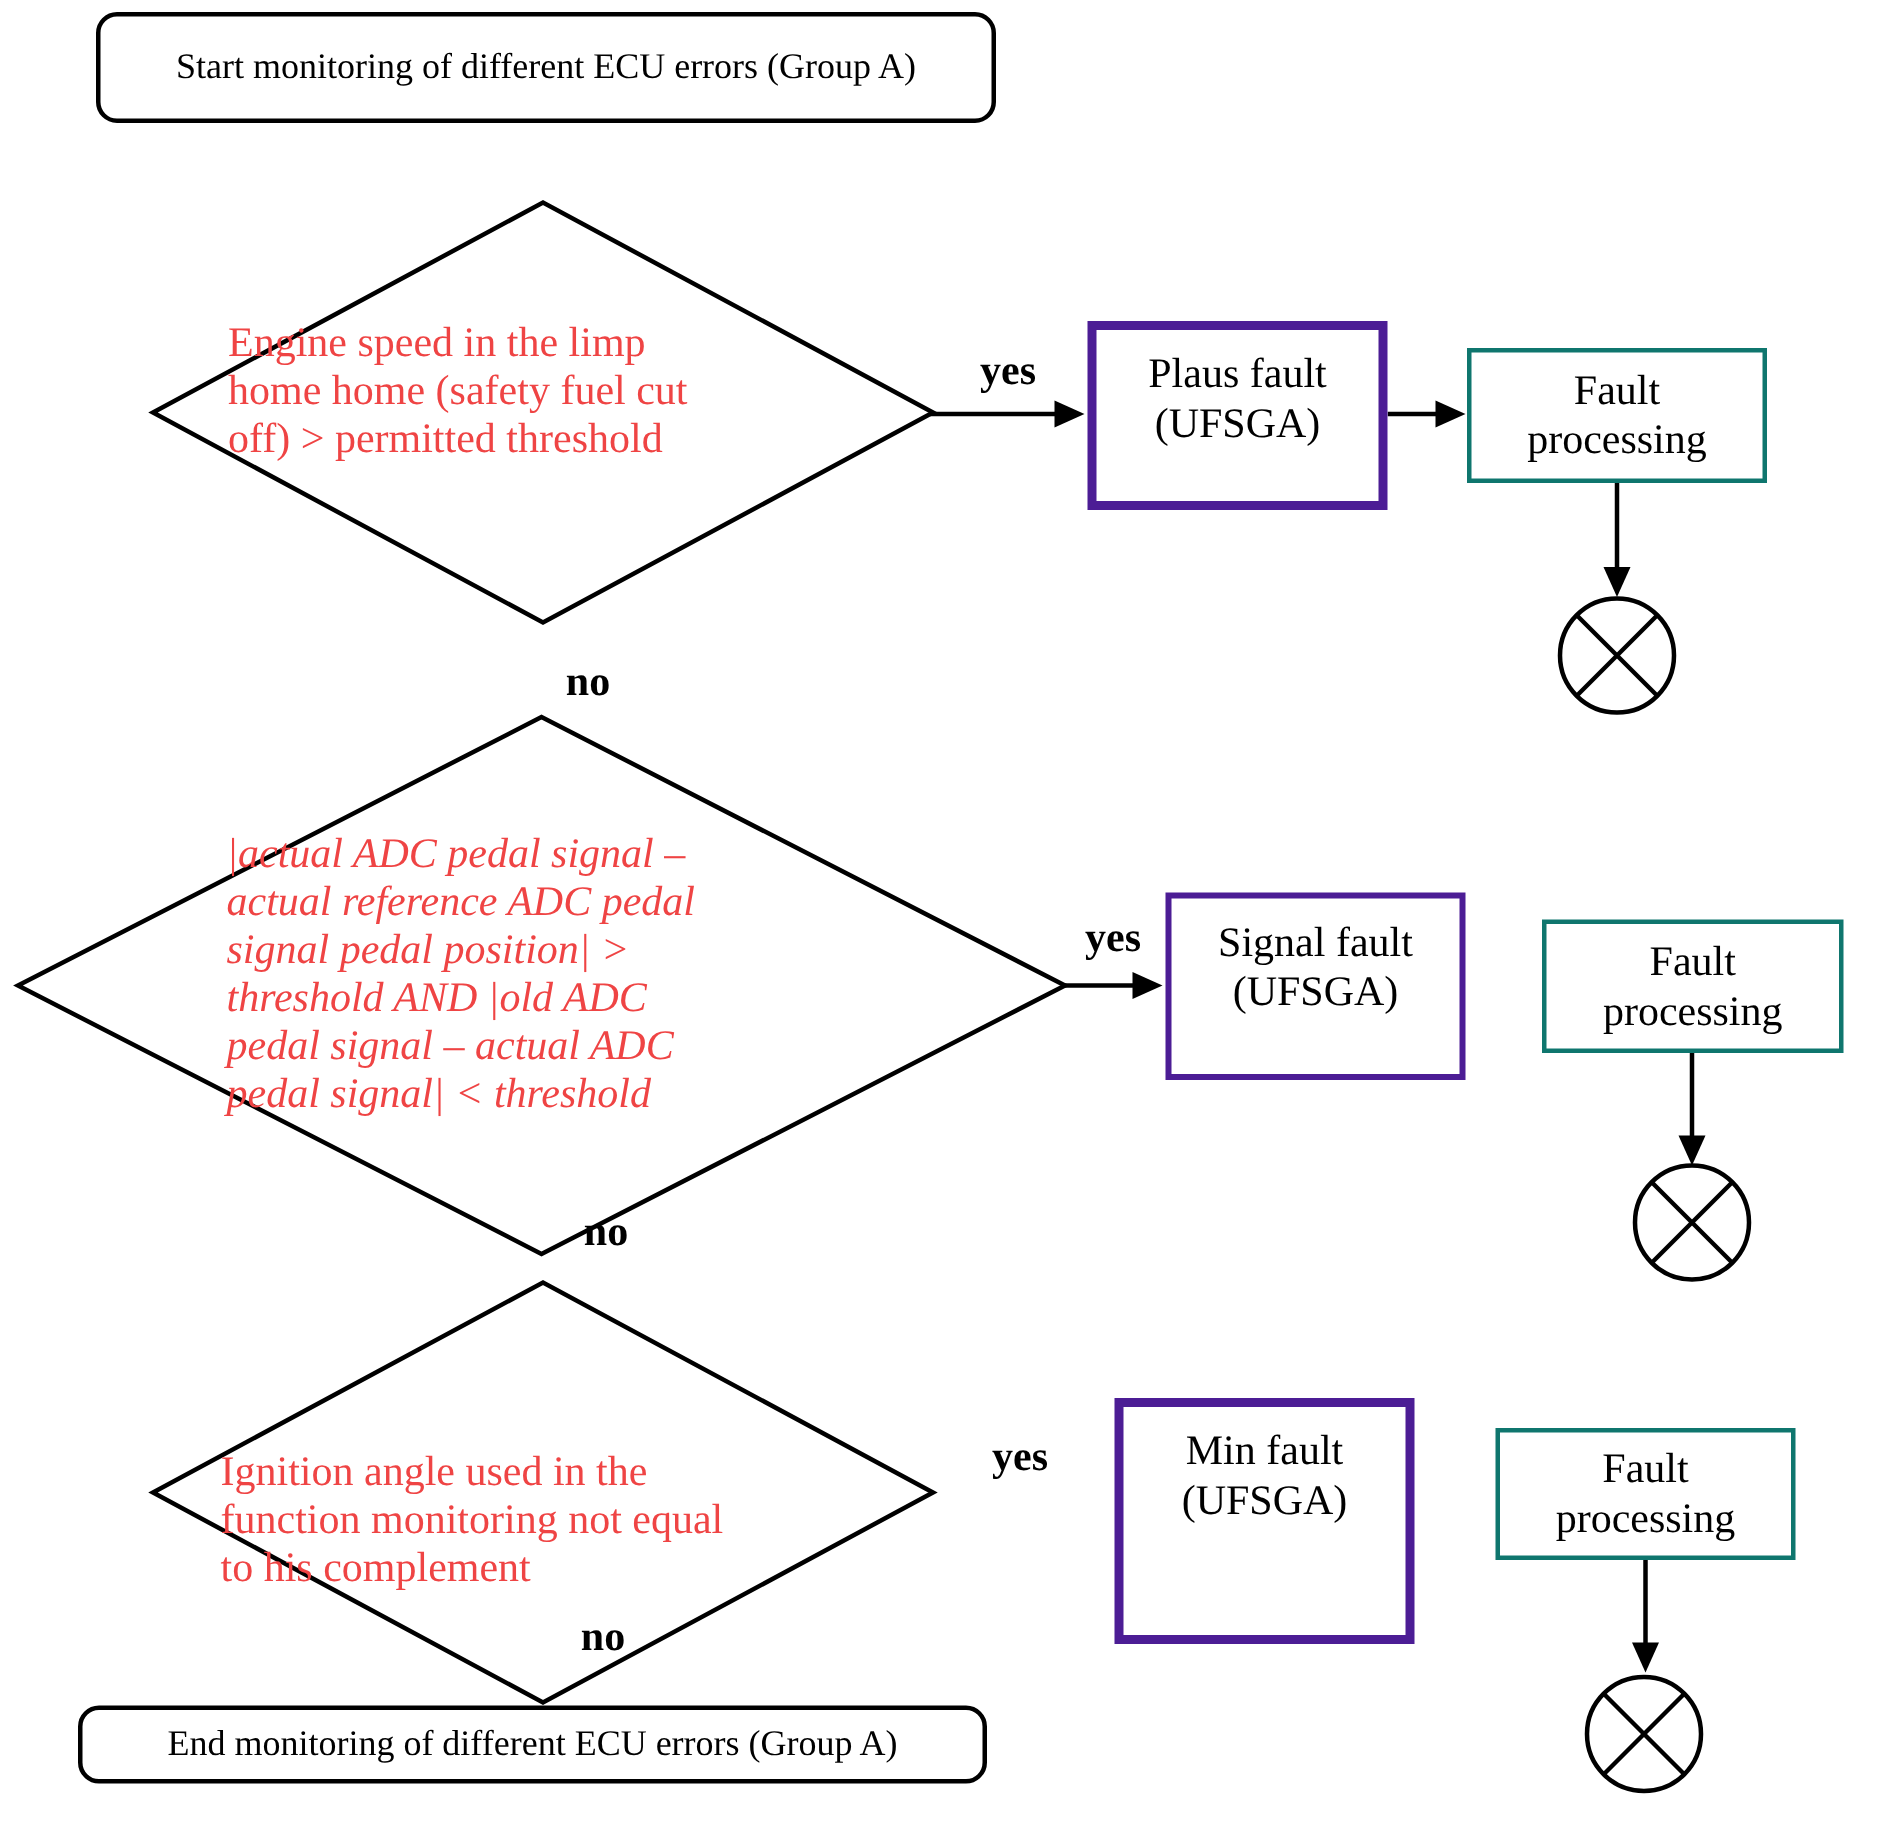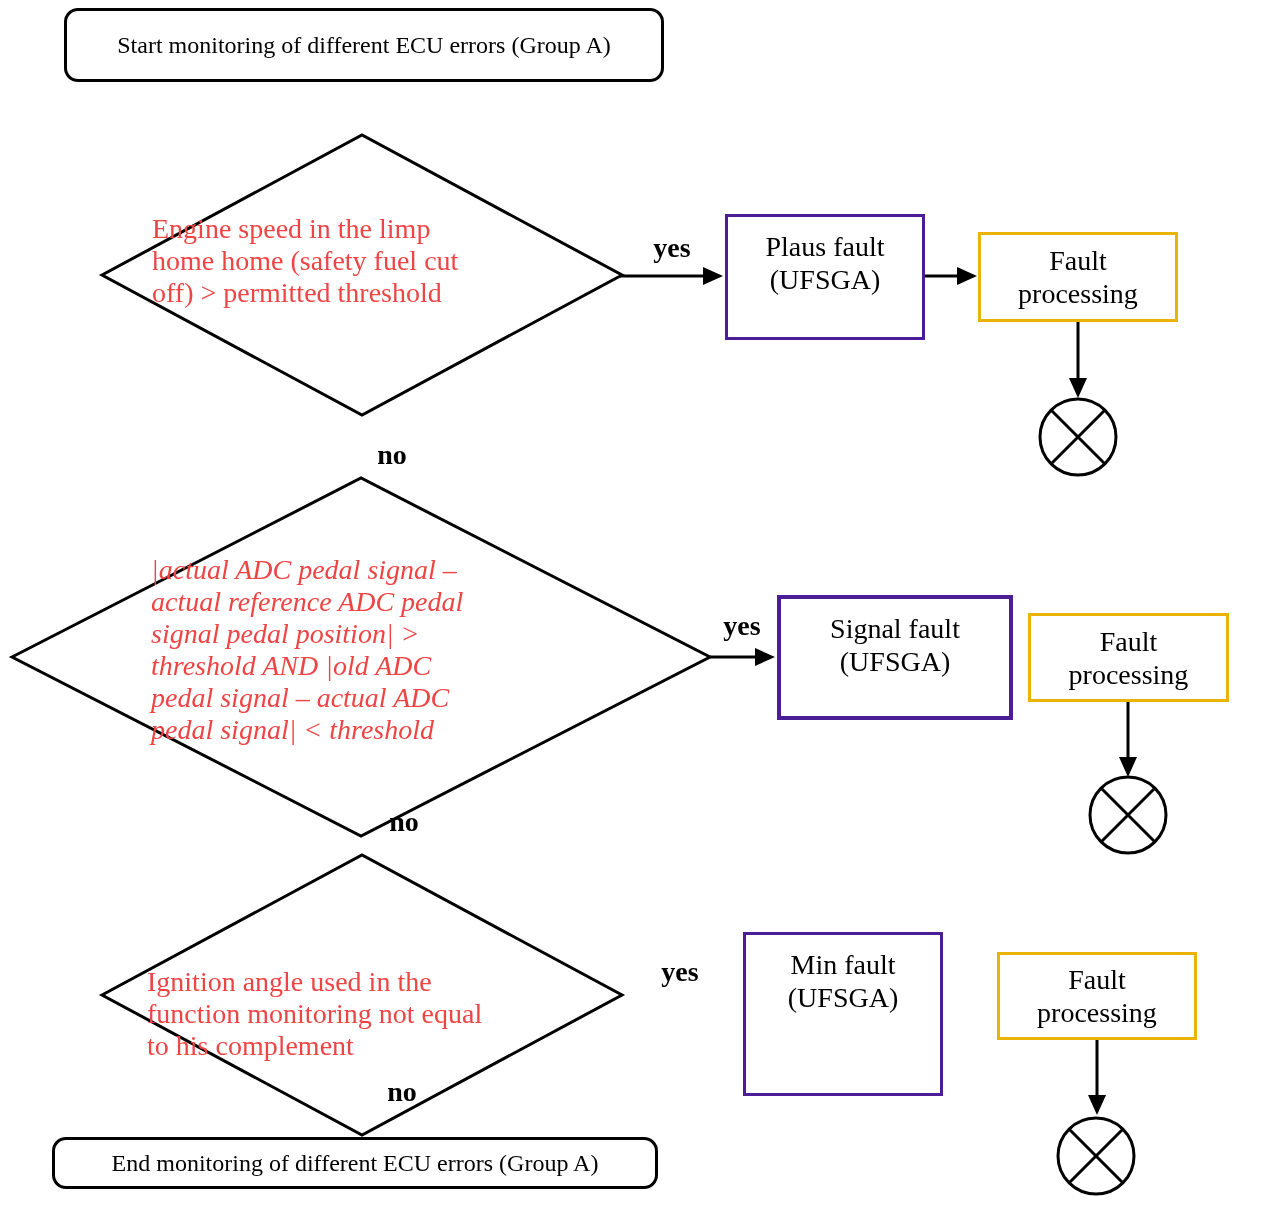--- a/index.html
+++ b/index.html
@@ -46,30 +46,30 @@
     display: flex;
     align-items: center;
     justify-content: center;
     font-size: 24px;
     text-align: center;
     background: #ffffff;
   }
   .procbox {
     position: absolute;
     box-sizing: border-box;
-    border: 3px solid #eab308;
+    border: 3px solid #0f766e;
     background: #ffffff;
     display: flex;
     align-items: center;
     justify-content: center;
   }
   .faultbox {
     position: absolute;
     box-sizing: border-box;
-    border: 3px solid #4c1d95;
+    border: 6px solid #4c1d95;
     background: #ffffff;
     display: flex;
     align-items: flex-start;
     justify-content: center;
     padding-top: 13px;
   }
   .faultbox.thick { border-width: 4px; }
   .boxtxt {
     font-size: 28px;
     line-height: 33px;
@@ -162,21 +162,21 @@
   <div class="label" style="left:404px; top:822px;">no</div>
 
   <div class="label" style="left:680px; top:972px;">yes</div>
   <div class="label" style="left:402px; top:1092px;">no</div>
 
   <div class="faultbox" style="left:725px; top:214px; width:200px; height:126px;">
     <div class="boxtxt">Plaus fault
 (UFSGA)</div>
   </div>
 
-  <div class="faultbox thick" style="left:777px; top:595px; width:236px; height:125px;">
+  <div class="faultbox thick" style="left:777px; top:595px; width:200px; height:125px;">
     <div class="boxtxt">Signal fault
 (UFSGA)</div>
   </div>
 
   <div class="faultbox" style="left:743px; top:932px; width:200px; height:164px;">
     <div class="boxtxt">Min fault
 (UFSGA)</div>
   </div>
 
   <div class="procbox" style="left:978px; top:232px; width:200px; height:90px;">

